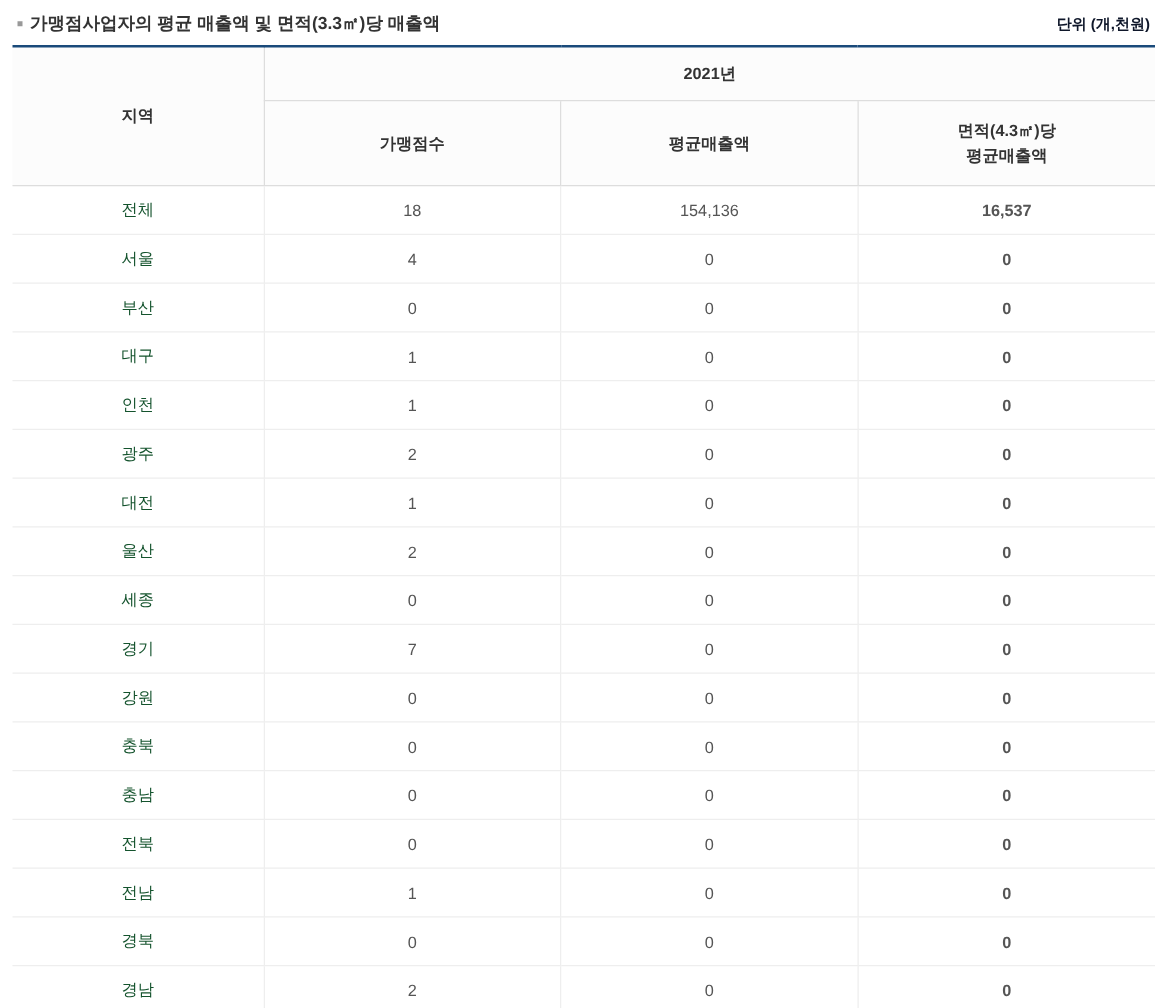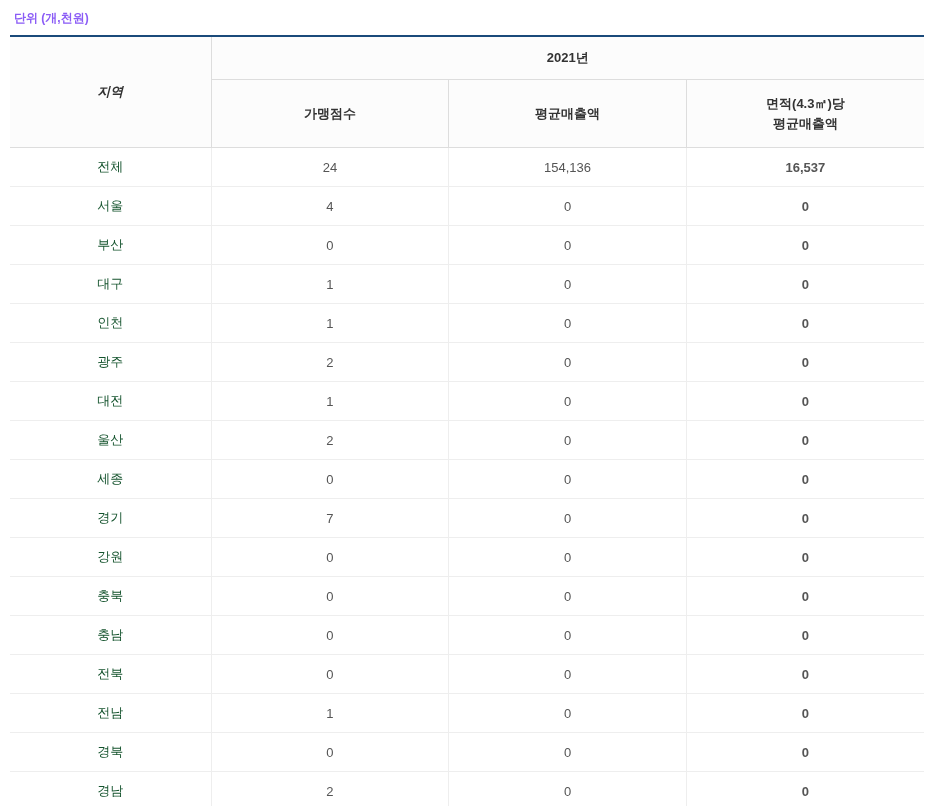--- a/index.html
+++ b/index.html
@@ -30,21 +30,21 @@
     }
     .title-bullet {
       display: inline-block;
       width: 4px;
       height: 4px;
       background: #999;
       margin-right: 6px;
     }
     .unit {
       font-size: 12px;
-      color: #8b5cf6;
+      color: #0f172a;
       font-weight: bold;
     }
     table {
       width: 100%;
       border-collapse: collapse;
       border-top: 2px solid #1a4a7a;
     }
     th {
       background: #fcfcfc;
       font-size: 13px;
@@ -78,27 +78,31 @@
     td:last-child {
       border-right: none;
       font-weight: bold;
     }
     td.region-cell {
       color: #14532d;
     }
     tbody tr:last-child td {
       border-bottom: 1px solid #ddd;
     }
-    .col-region { width: 22%; font-style: italic; }
+    .col-region { width: 22%; }
     .col-data { width: 26%; }
   </style>
 </head>
 <body>
 
 <div class="header-row">
+  <div class="title">
+    <span class="title-bullet"></span>
+    <span>가맹점사업자의 평균 매출액 및 면적(3.3㎡)당 매출액</span>
+  </div>
   <div class="unit">단위 (개,천원)</div>
 </div>
 
 <table>
   <thead>
     <tr>
       <th rowspan="2" class="region-header col-region">지역</th>
       <th colspan="3" class="year-header">2021년</th>
     </tr>
     <tr>
@@ -106,21 +110,21 @@
       <th class="sub-header col-data">평균매출액</th>
       <th class="sub-header col-data">
         <span>면적(4.3㎡)당</span><br>
         <span>평균매출액</span>
       </th>
     </tr>
   </thead>
   <tbody id="table-body">
   <tr>
         <td class="region-cell">전체</td>
-        <td>24</td>
+        <td>18</td>
         <td>154,136</td>
         <td>16,537</td>
       </tr>
       <tr>
         <td class="region-cell">서울</td>
         <td>4</td>
         <td>0</td>
         <td>0</td>
       </tr>
       <tr>

